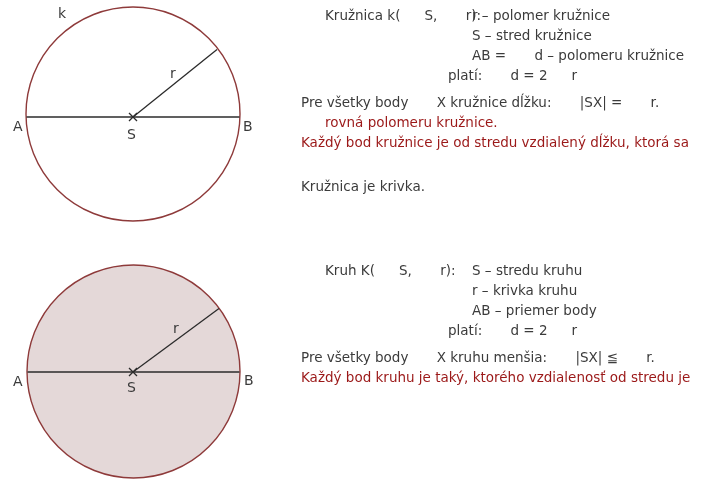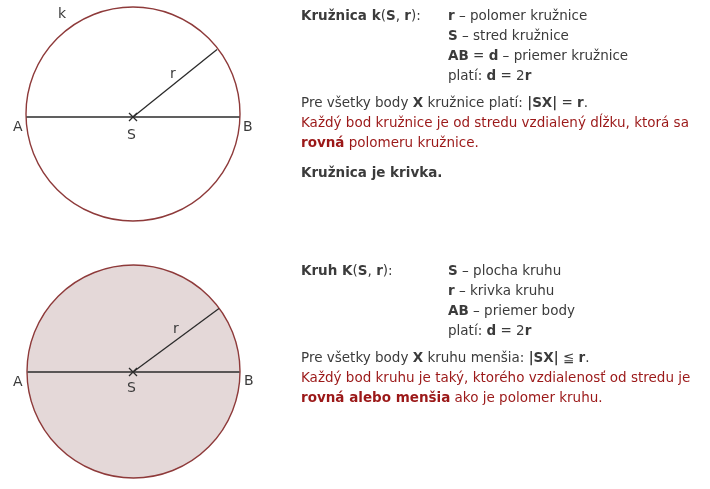--- a/index.html
+++ b/index.html
@@ -33,22 +33,22 @@
   }
   .textblock { position: absolute; left: 301px; width: 406px; }
   #text-kruznica { top: 5px; }
   #text-kruh { top: 260px; }
   .line { height: 20px; line-height: 20px; white-space: nowrap; }
   .defrow { display: flex; }
   .deftitle { width: 147px; flex: 0 0 147px; }
   .defcol { flex: 1; }
   .para { margin-top: 7px; }
   .redpara { color: var(--red); }
-  .conclusion { margin-top: 10px; font-weight: bold; }
-  .b { font-weight: bold; }
+  .conclusion { margin-top: 24px; font-weight: normal; }
+  .b { font-weight: normal; margin-left: 24px; }
 </style>
 </head>
 <body>
 
 <div class="page">
 
   <svg id="diagram-kruznica" class="diagram" width="300" height="245" viewBox="0 0 300 245">
     <circle class="outline" cx="133" cy="114" r="107"></circle>
     <line class="seg" x1="26.5" y1="117" x2="239.5" y2="117"></line>
     <line class="seg" x1="133" y1="117" x2="217" y2="49.5"></line>
@@ -70,42 +70,41 @@
     <text x="244" y="140">B</text>
     <text x="127" y="147">S</text>
   </svg>
 
   <div id="text-kruznica" class="textblock">
     <div class="defrow">
       <div class="deftitle line"><span class="b">Kružnica k</span><span>(</span><span class="b">S</span><span>, </span><span class="b">r</span><span>):</span></div>
       <div class="defcol">
         <div class="line"><span class="b">r</span><span> – polomer kružnice</span></div>
         <div class="line"><span class="b">S</span><span> – stred kružnice</span></div>
-        <div class="line"><span class="b">AB</span><span> = </span><span class="b">d</span><span> – priemer kružnice</span></div>
+        <div class="line"><span class="b">AB</span><span> = </span><span class="b">d</span><span> – polomeru kružnice</span></div>
         <div class="line"><span>platí: </span><span class="b">d</span><span> = 2</span><span class="b">r</span></div>
       </div>
     </div>
-    <div class="para line"><span>Pre všetky body </span><span class="b">X</span><span> kružnice platí: </span><span class="b">|SX|</span><span> = </span><span class="b">r</span><span>.</span></div>
+    <div class="para line"><span>Pre všetky body </span><span class="b">X</span><span> kružnice dĺžku: </span><span class="b">|SX|</span><span> = </span><span class="b">r</span><span>.</span></div>
     <div class="redpara">
+      <div class="line"><span class="b">rovná</span><span> polomeru kružnice.</span></div>
       <div class="line"><span>Každý bod kružnice je od stredu vzdialený dĺžku, ktorá sa</span></div>
-      <div class="line"><span class="b">rovná</span><span> polomeru kružnice.</span></div>
     </div>
     <div class="conclusion line">Kružnica je krivka.</div>
   </div>
 
   <div id="text-kruh" class="textblock">
     <div class="defrow">
       <div class="deftitle line"><span class="b">Kruh K</span><span>(</span><span class="b">S</span><span>, </span><span class="b">r</span><span>):</span></div>
       <div class="defcol">
-        <div class="line"><span class="b">S</span><span> – plocha kruhu</span></div>
+        <div class="line"><span class="b">S</span><span> – stredu kruhu</span></div>
         <div class="line"><span class="b">r</span><span> – krivka kruhu</span></div>
         <div class="line"><span class="b">AB</span><span> – priemer body</span></div>
         <div class="line"><span>platí: </span><span class="b">d</span><span> = 2</span><span class="b">r</span></div>
       </div>
     </div>
     <div class="para line"><span>Pre všetky body </span><span class="b">X</span><span> kruhu menšia: </span><span class="b">|SX|</span><span> ≦ </span><span class="b">r</span><span>.</span></div>
     <div class="redpara">
       <div class="line"><span>Každý bod kruhu je taký, ktorého vzdialenosť od stredu je</span></div>
-      <div class="line"><span class="b">rovná alebo menšia</span><span> ako je polomer kruhu.</span></div>
     </div>
   </div>
 
 </div>
 
 </body></html>

